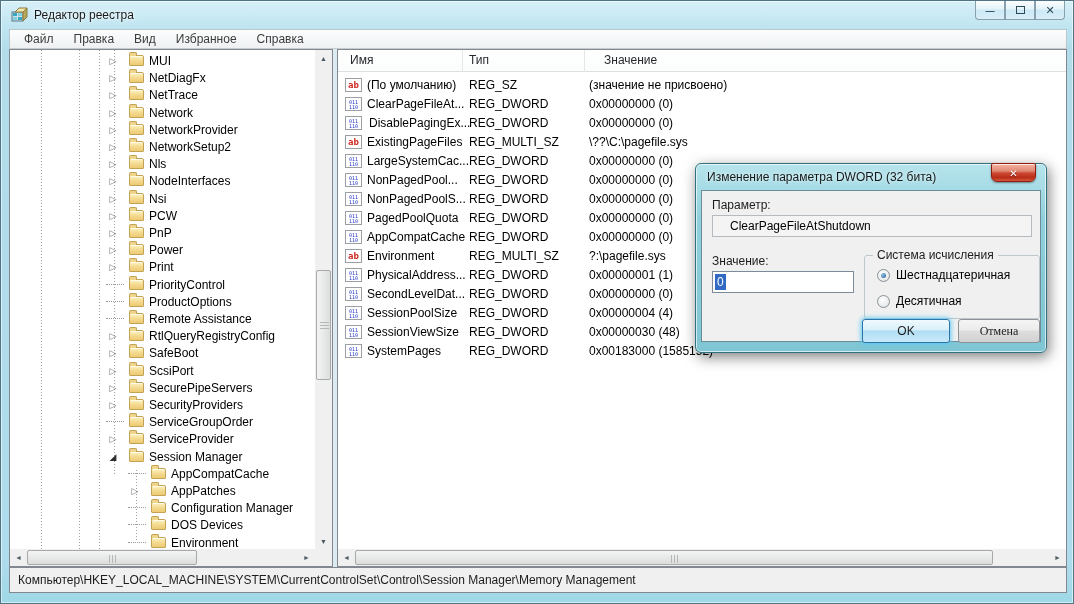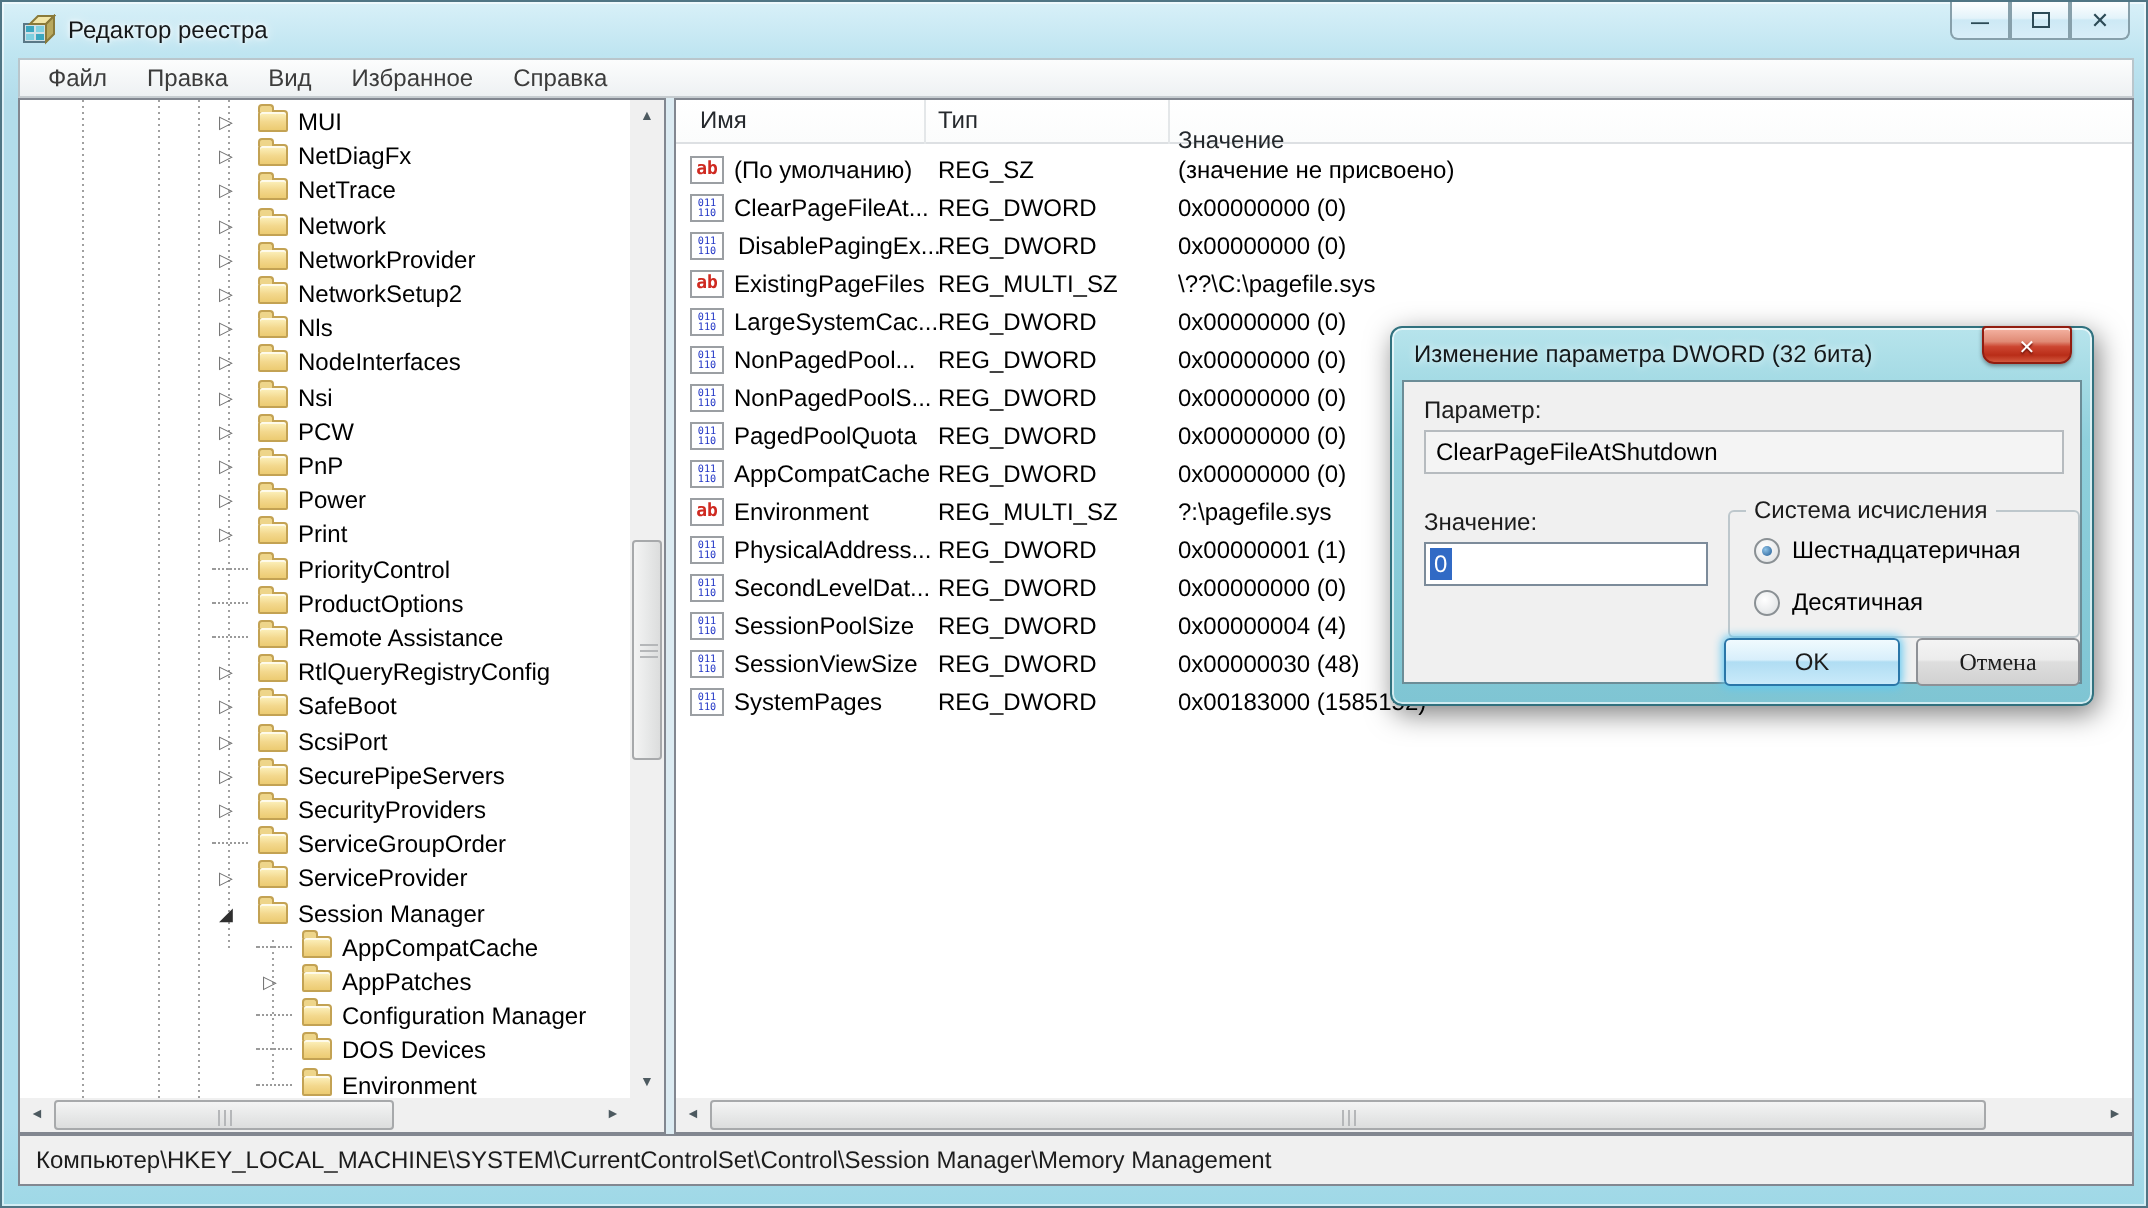--- a/index.html
+++ b/index.html
@@ -69,21 +69,21 @@
     box-shadow:2px 4px 14px rgba(0,0,0,.5),inset 0 0 0 1px rgba(255,255,255,.65);padding:0 5px 5px;}
   #dialog-title{height:26px;line-height:26px;padding-left:6px;color:#14181a;text-shadow:0 0 4px #fff;}
   #dialog-body{position:relative;background:#f0f0f0;border:1px solid #6c8d97;height:152px;}
   #dialog-close{position:absolute;top:-1px;right:10px;width:45px;height:19px;border:1px solid #911d10;border-radius:2px 2px 6px 6px;
     background:linear-gradient(180deg,#f5b5a4 0,#e08a75 40%,#cc4530 55%,#b92d18 80%,#d2583e);
     color:#fff;display:flex;align-items:center;justify-content:center;
     box-shadow:inset 0 1px 0 rgba(255,255,255,.7),0 1px 2px rgba(0,0,0,.4);cursor:default;}
   #dialog-close .glyph-close::before{font-size:10px;font-weight:bold;text-shadow:0 1px 1px #6e1309;}
   .dlabel{position:absolute;white-space:nowrap;color:#1c1c1c;}
   #param-field{position:absolute;left:10px;top:24px;width:320px;height:22px;background:#f4f4f4;border:1px solid #b6bbbf;
-    line-height:20px;padding-left:5px;white-space:nowrap;}
+    line-height:20px;padding-left:17px;white-space:nowrap;}
   #value-input{position:absolute;left:10px;top:80px;width:142px;height:22px;background:#fff;border:1px solid #7c8b9a;
     line-height:20px;padding-left:2px;cursor:text;}
   #value-input .sel{background:#316ac5;color:#fff;padding:1px 2px;}
   #radix-group{position:absolute;left:162px;top:64px;width:176px;height:64px;border:1px solid #bdc7cc;border-radius:3px;}
   #radix-legend{position:absolute;left:8px;top:-8px;background:#f0f0f0;padding:0 4px;white-space:nowrap;}
   .radio-row{position:absolute;left:12px;display:flex;align-items:center;cursor:default;}
   .radio{width:13px;height:13px;border-radius:50%;border:1px solid #8a9094;background:radial-gradient(circle at 40% 35%,#ffffff,#dcdfe1);
     margin-right:6px;position:relative;flex:0 0 auto;}
   .radio.checked::after{content:"";position:absolute;left:3px;top:3px;width:5px;height:5px;border-radius:50%;
     background:radial-gradient(circle at 35% 35%,#8fc3e8,#1f5a93);}
@@ -302,21 +302,21 @@
     </div>
     <div class="sb" style="right:0;bottom:0;width:17px;height:17px;"></div>
   </div>
 
   <div id="splitter"></div>
 
   <div id="rightpanel">
     <div id="list-header">
       <span class="hcell" style="left:12px;">Имя</span>
       <span class="hcell" style="left:131px;">Тип</span>
-      <span class="hcell" style="left:251px;margin-top:10px;">Значение</span>
+      <span class="hcell" style="left:266px;">Значение</span>
       <span class="hsep" style="left:124px;"></span>
       <span class="hsep" style="left:246px;"></span>
     </div>
     <div id="list-rows">
         <div class="lrow" style="top: 26px;">
           <span class="vicon string-icon"></span>
           <span class="cell" style="left: 29px;">(По умолчанию)</span>
           <span class="cell" style="left: 131px;">REG_SZ</span>
           <span class="cell" style="left: 251px;">(значение не присвоено)</span>
         </div>

